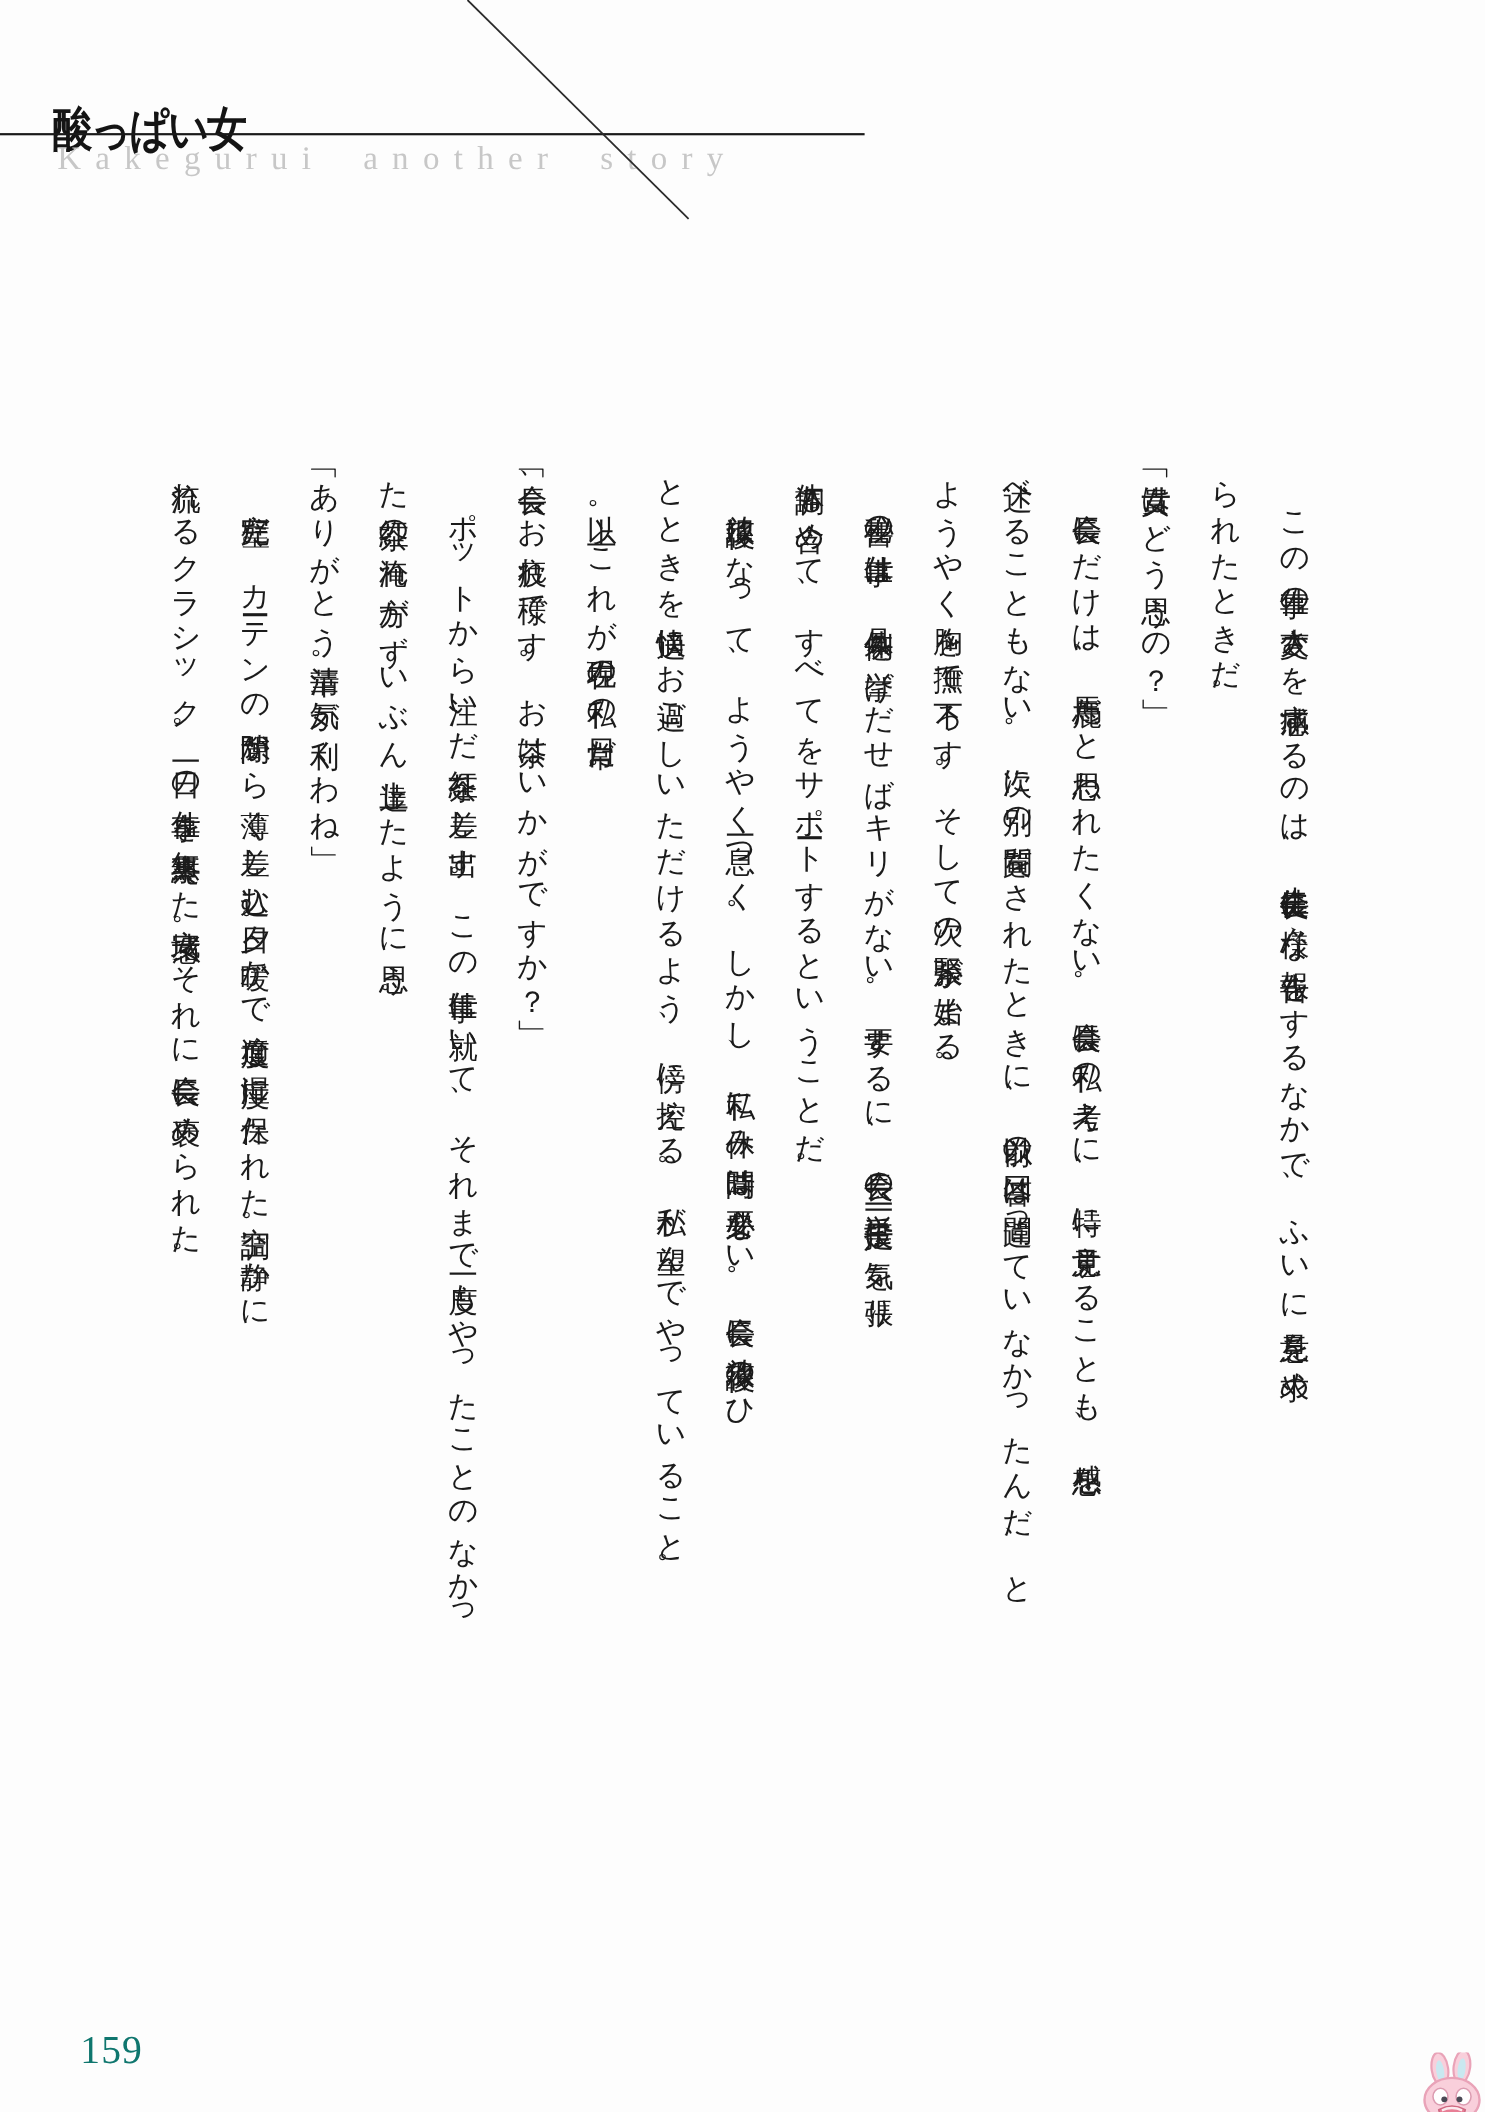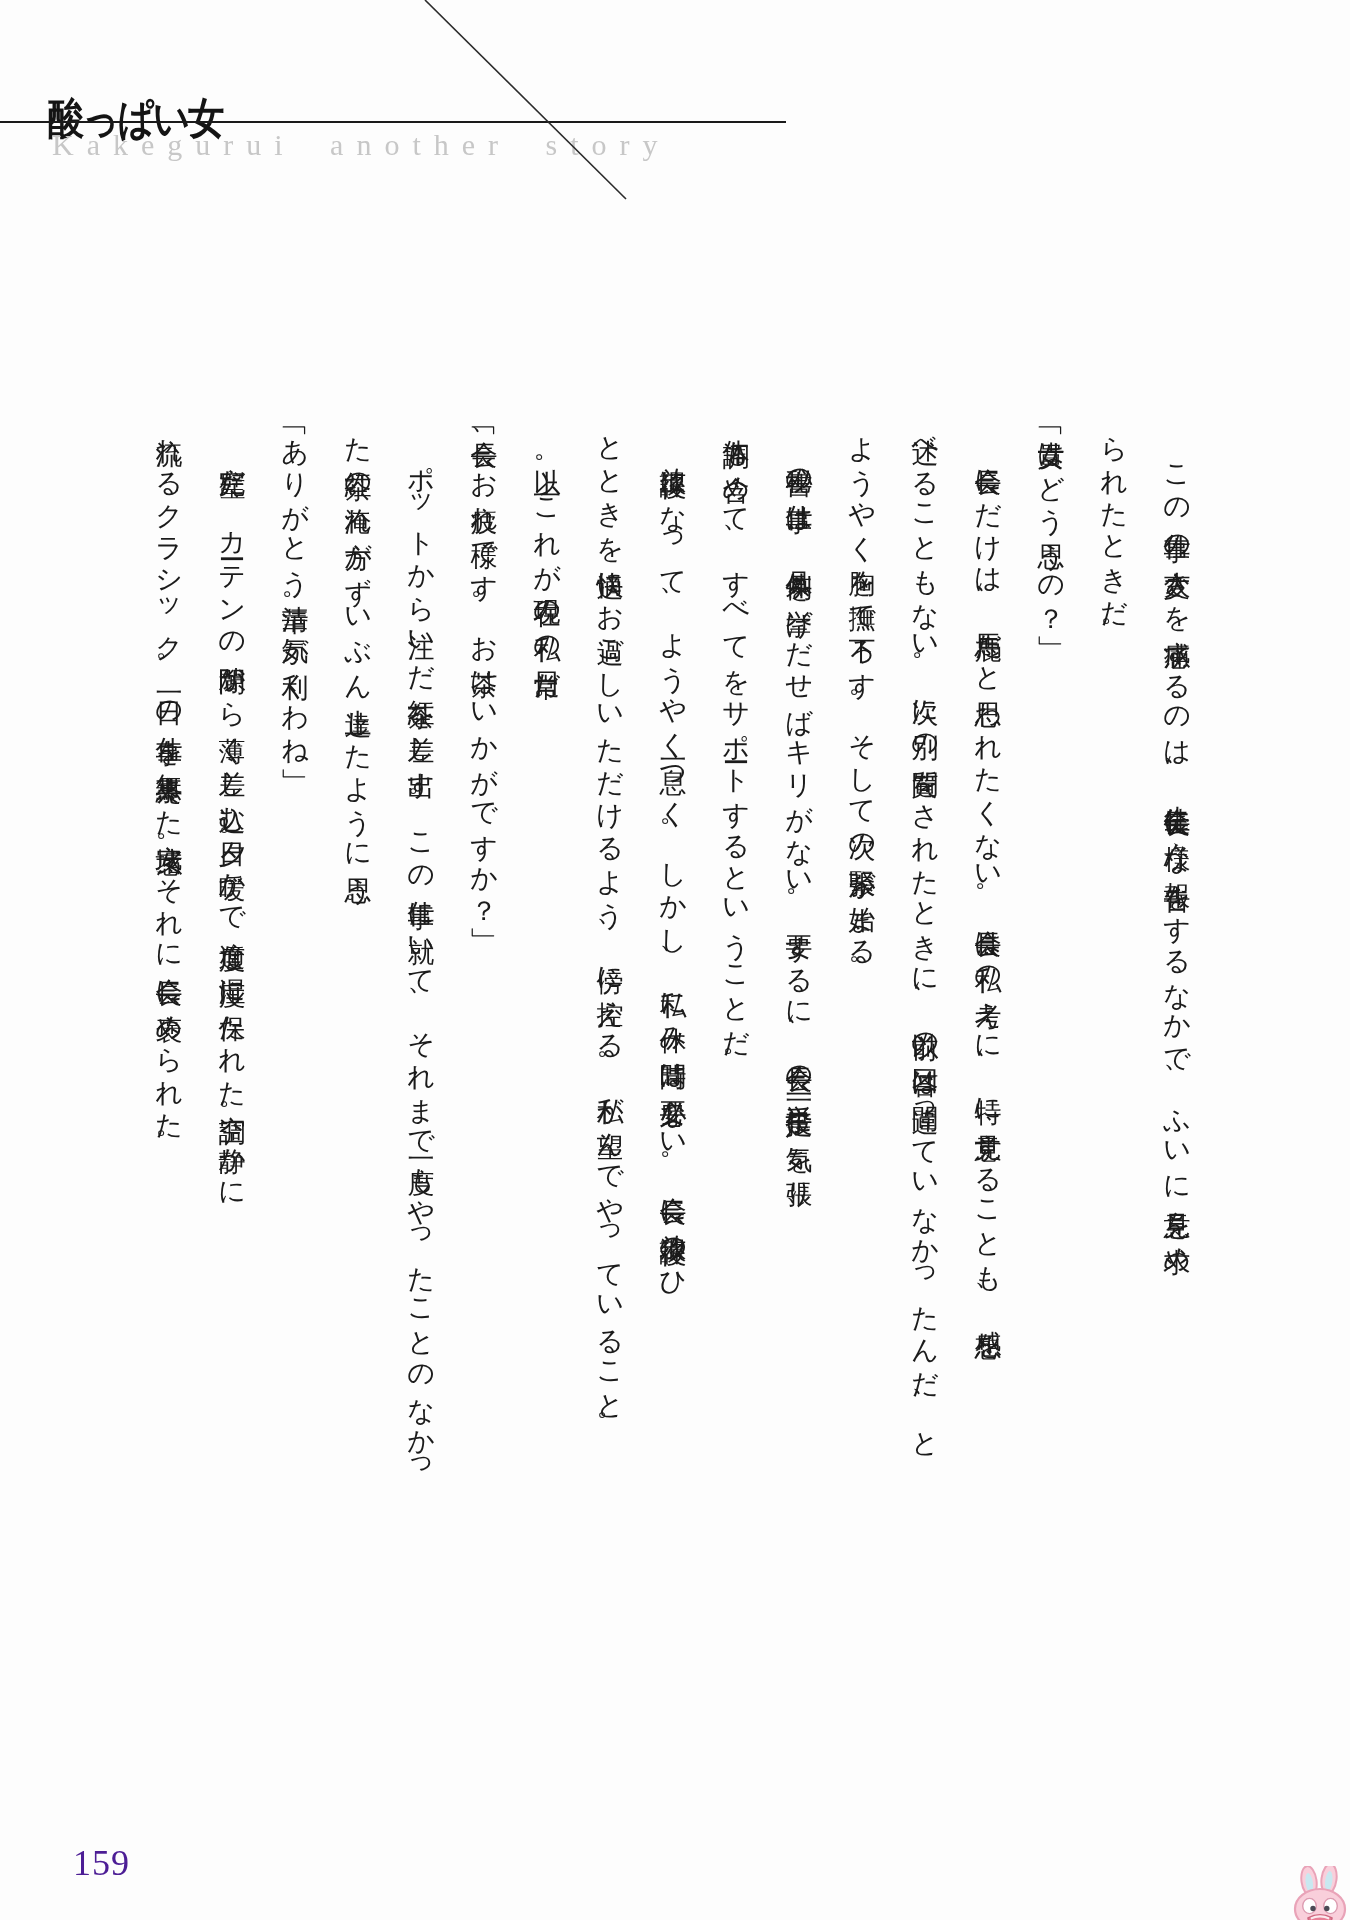--- a/index.html
+++ b/index.html
@@ -70,21 +70,21 @@
   }
   .vline.indent {
     text-indent: 29px;
   }
   
   .page-number {
     position: absolute;
     left: 73px;
     top: 1842px;
     font-size: 36px;
-    color: #4c1d95;
+    color: #0f766e;
     letter-spacing: 1px;
   }
   .mascot {
     position: absolute;
     left: 1292px;
     top: 1866px;
     width: 56px;
     height: 60px;
   }
 </style>

